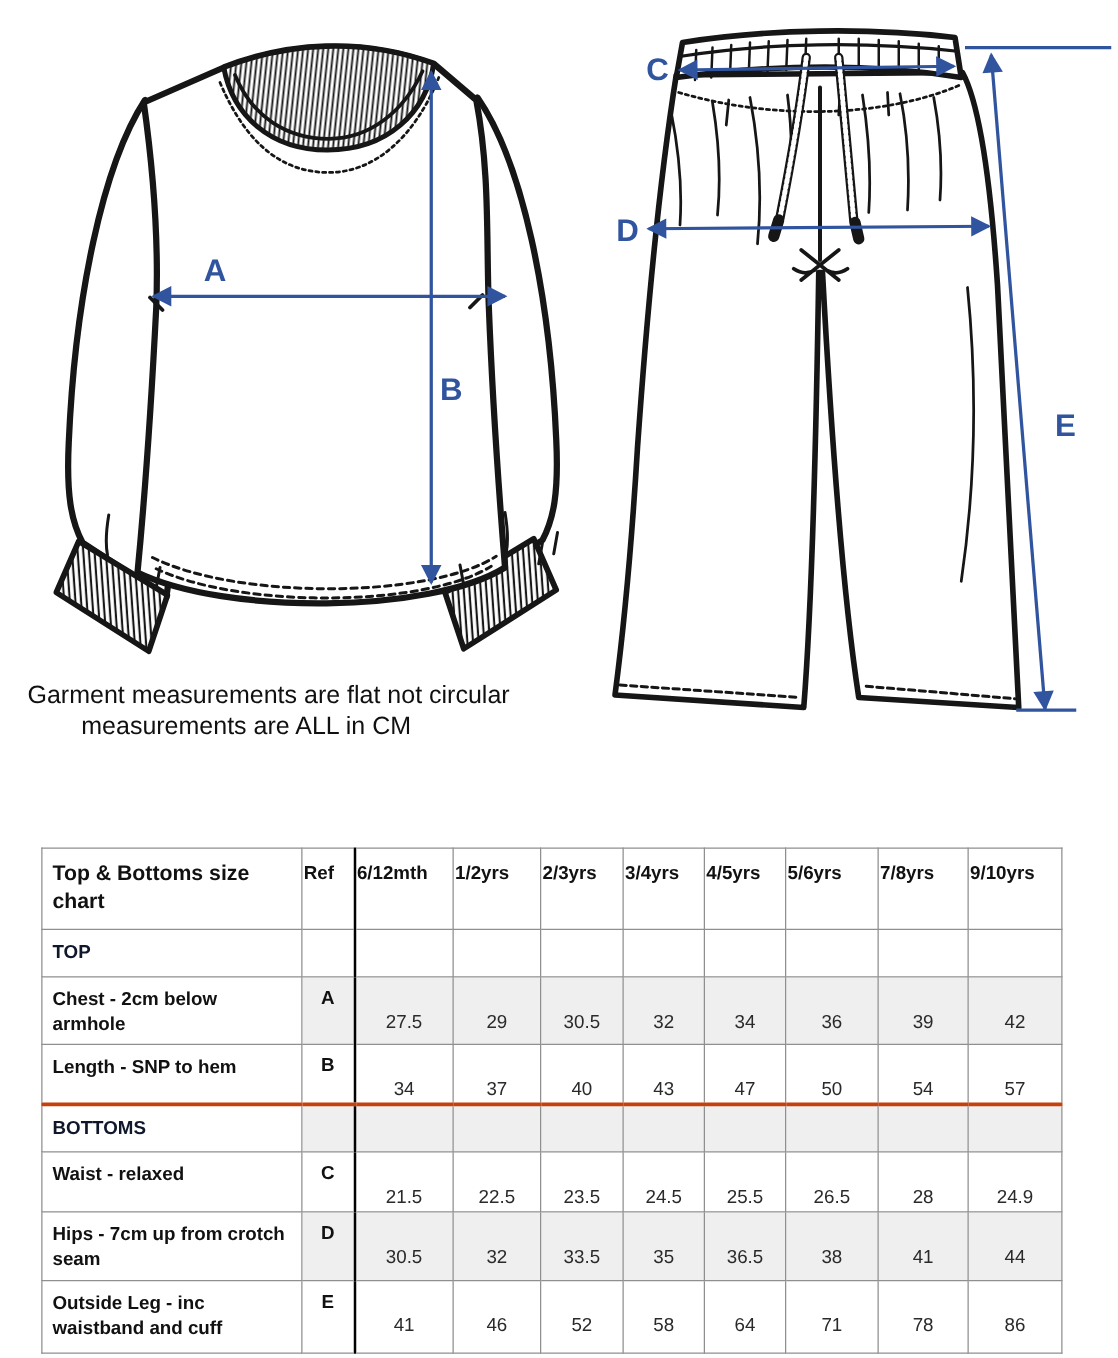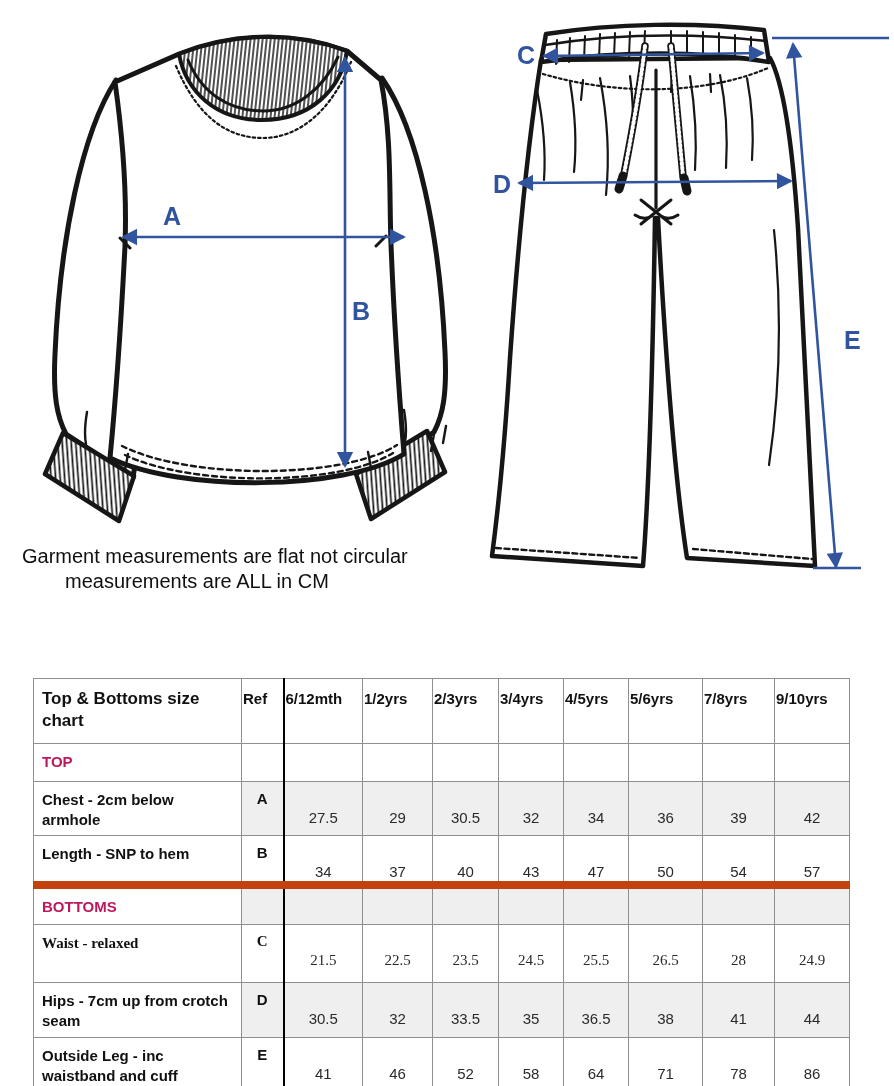--- a/index.html
+++ b/index.html
@@ -13,26 +13,26 @@
   .note .l2{padding-left:5px;margin-left:38px;}
   table.size-chart{position:absolute;left:33px;top:678px;width:816px;
         border-collapse:collapse;table-layout:fixed;background:#fff;}
   table.size-chart th,table.size-chart td{border:1px solid #8f8f8f;vertical-align:top;overflow:hidden;}
   .header-row{height:65px;}
   .header-row th{border-bottom:3px solid #000;}
   .title-cell{font-size:17px;font-weight:bold;text-align:left;padding:9px 8px;line-height:1.3;color:#111;}
   .ref-head,.size-head{font-size:15px;font-weight:bold;text-align:left;padding-top:11px;color:#111;}
   .ref-col{border-right:2px solid #000 !important;}
   .section-row{height:38px;}
-  .section-name-cell{font-size:15px;font-weight:bold;text-align:left;padding:9px 8px;color:#be185d;}
+  .section-name-cell{font-size:15px;font-weight:bold;text-align:left;padding:9px 8px;color:#0f172a;}
   .label-cell{font-size:15px;font-weight:bold;text-align:left;padding:8px 8px 0 8px;line-height:1.35;color:#111;}
   .ref-cell{font-size:15px;font-weight:bold;text-align:center;padding-top:8px;color:#111;}
   .value-cell{font-size:15px;text-align:center;padding-top:27px;color:#2a2a2a;}
   .shade{background:#efefef;}
-  tr.thick-bottom td{border-bottom:8px solid #c2410c;}
+  tr.thick-bottom td{border-bottom:3px solid #c2410c;}
 </style>
 </head>
 <body>
 
 <div class="page">
 
   <svg class="sk sk-top" viewBox="0 0 430 520">
     <defs>
       <pattern id="ribP" width="4" height="12" patternUnits="userSpaceOnUse" patternTransform="rotate(6)">
         <rect width="4" height="12" fill="#fff"></rect>
@@ -184,21 +184,21 @@
           <td class="ref-cell ref-col shade"></td>
           <td class="value-cell shade"></td>
           <td class="value-cell shade"></td>
           <td class="value-cell shade"></td>
           <td class="value-cell shade"></td>
           <td class="value-cell shade"></td>
           <td class="value-cell shade"></td>
           <td class="value-cell shade"></td>
           <td class="value-cell shade"></td>
         </tr>
-        <tr style="height: 58px; font-family: Liberation Serif, serif;">
+        <tr style="height: 48px;">
           <td class="label-cell">Waist - relaxed</td>
           <td class="ref-cell ref-col">C</td>
           <td class="value-cell">21.5</td>
           <td class="value-cell">22.5</td>
           <td class="value-cell">23.5</td>
           <td class="value-cell">24.5</td>
           <td class="value-cell">25.5</td>
           <td class="value-cell">26.5</td>
           <td class="value-cell">28</td>
           <td class="value-cell">24.9</td>

